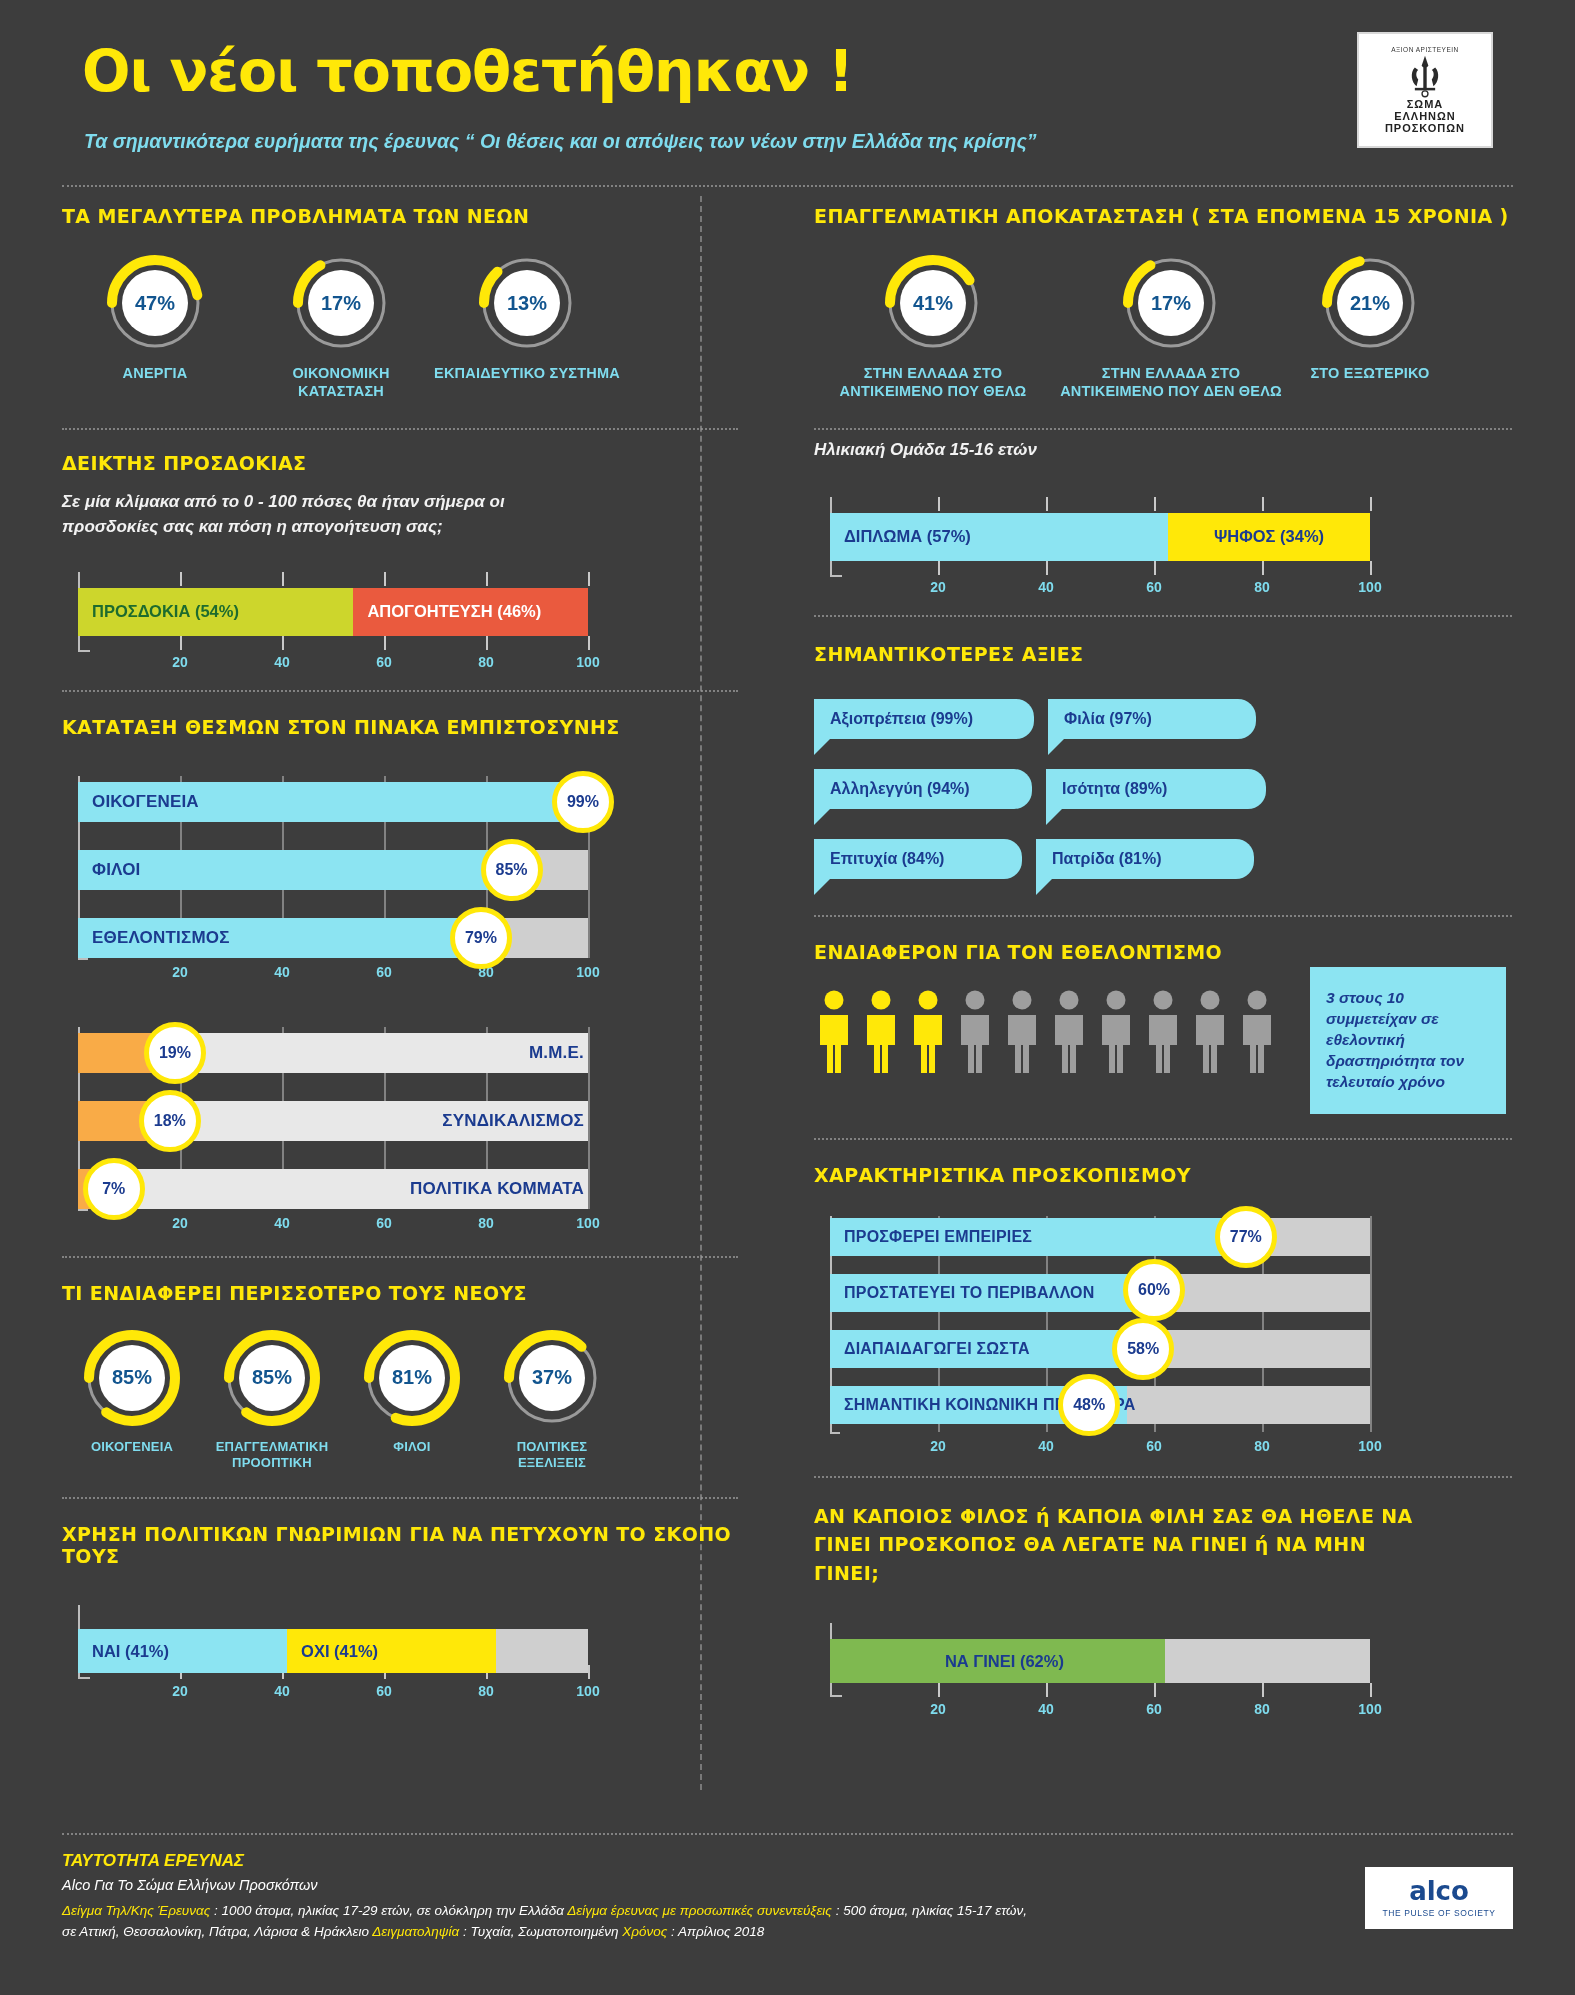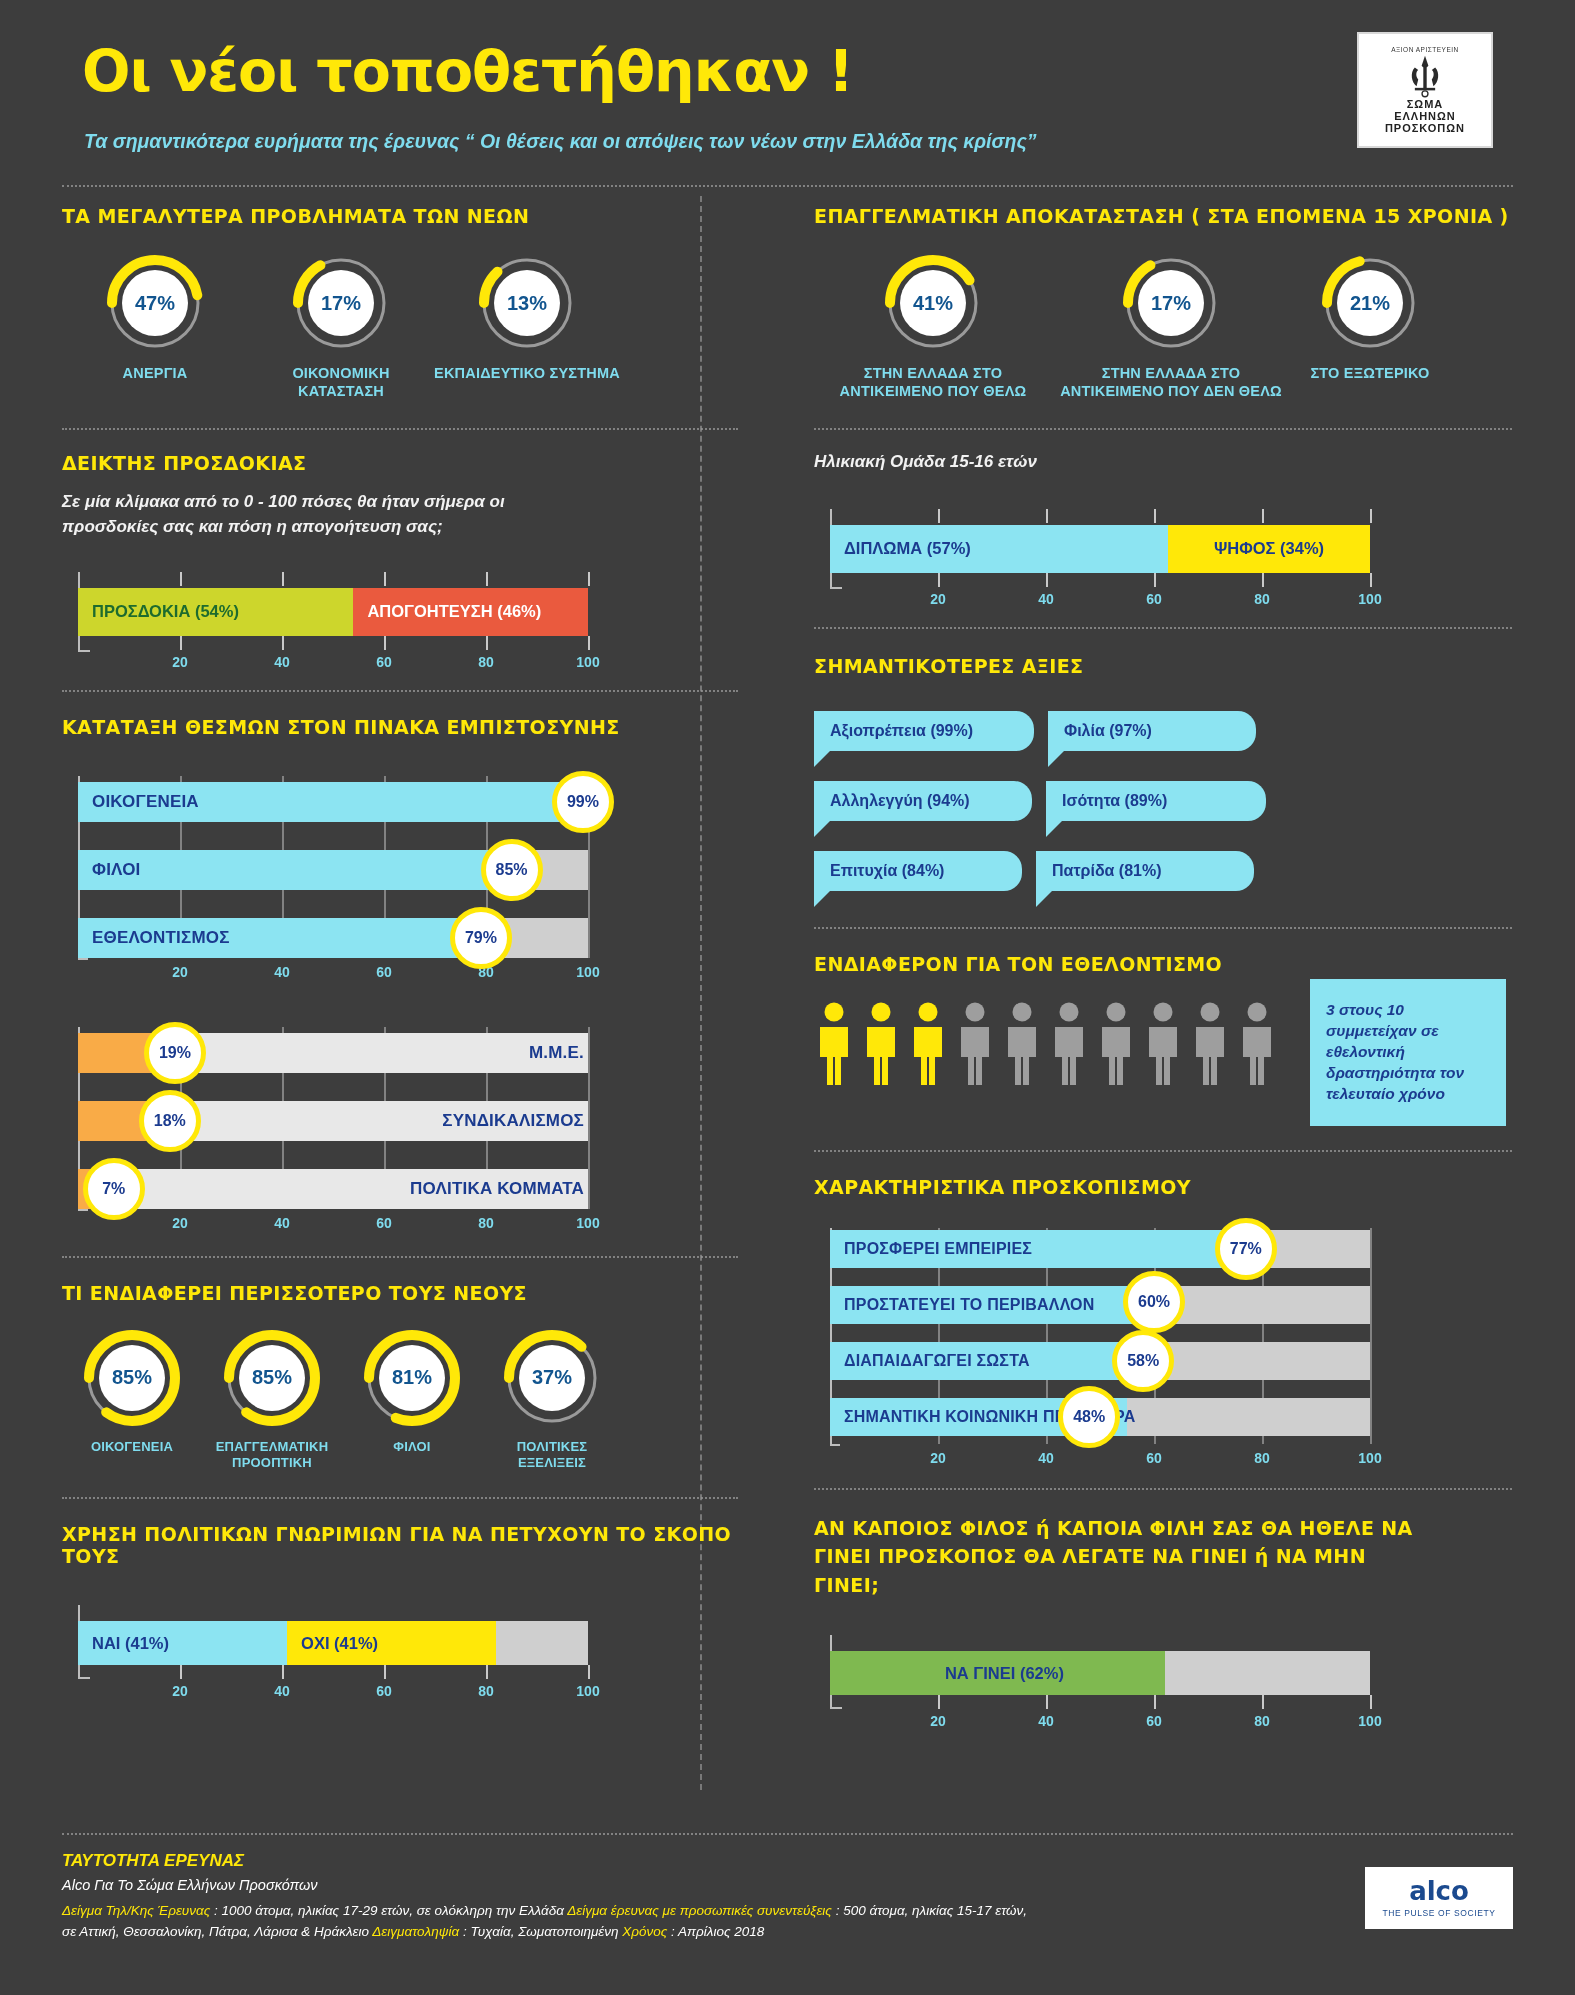--- a/index.html
+++ b/index.html
@@ -367,21 +367,21 @@
 
       <div class="sec-title" style="margin-top:24px">ΧΡΗΣΗ ΠΟΛΙΤΙΚΩΝ ΓΝΩΡΙΜΙΩΝ ΓΙΑ ΝΑ ΠΕΤΥΧΟΥΝ ΤΟ ΣΚΟΠΟ ΤΟΥΣ</div>
 
       <div class="axisbox" style="margin-top:36px;position:relative;height:100px;width:530px">
         <div class="axis-corner" style="left:16px;top:2px;width:10px;height:72px;"></div>
         <div class="tickline" style="left:118px;top:62px;height:14px;"></div>
         <div class="tickline" style="left:220px;top:62px;height:14px;"></div>
         <div class="tickline" style="left:322px;top:62px;height:14px;"></div>
         <div class="tickline" style="left:424px;top:62px;height:14px;"></div>
         <div class="tickline" style="left:526px;top:62px;height:14px;"></div>
-        <div class="stack" style="position:absolute;left:16px;top:18px;width:510px;height:44px;background:#cfcfcf;">
+        <div class="stack" style="position:absolute;left:16px;top:26px;width:510px;height:44px;background:#cfcfcf;">
           <div class="seg" style="width:41%;background:#8ce4f2;color:#1b3b8f;">
             <span>ΝΑΙ (41%)</span>
           </div>
           <div class="seg" style="width:41%;background:#ffe808;color:#1b3b8f;">
             <span>ΟΧΙ (41%)</span>
           </div>
         </div>
         <div class="axis-labels" style="position:absolute;left:0;top:78px;width:530px">
           <span style="left:118px">20</span>
           <span style="left:220px">40</span>
@@ -427,21 +427,21 @@
               <circle cx="48" cy="48" r="33" fill="#ffffff"></circle>
             </svg>
             <div class="val">21%</div>
           </div>
           <div class="donut-label">ΣΤΟ ΕΞΩΤΕΡΙΚΟ</div>
         </div>
       </div>
 
       <div class="hsep" style="margin-top:28px"></div>
 
-      <div class="sec-sub" style="margin-top:20px">Ηλικιακή Ομάδα 15-16 ετών</div>
+      <div class="sec-sub" style="margin-top:8px">Ηλικιακή Ομάδα 15-16 ετών</div>
 
       <div class="axisbox" style="margin-top:28px;position:relative;height:108px;width:560px">
         <div class="axis-corner" style="left:16px;top:6px;width:10px;height:78px;"></div>
         <div class="tickline" style="left:124px;top:6px;height:14px;"></div>
         <div class="tickline" style="left:232px;top:6px;height:14px;"></div>
         <div class="tickline" style="left:340px;top:6px;height:14px;"></div>
         <div class="tickline" style="left:448px;top:6px;height:14px;"></div>
         <div class="tickline" style="left:556px;top:6px;height:14px;"></div>
         <div class="tickline" style="left:124px;top:70px;height:14px;"></div>
         <div class="tickline" style="left:232px;top:70px;height:14px;"></div>

